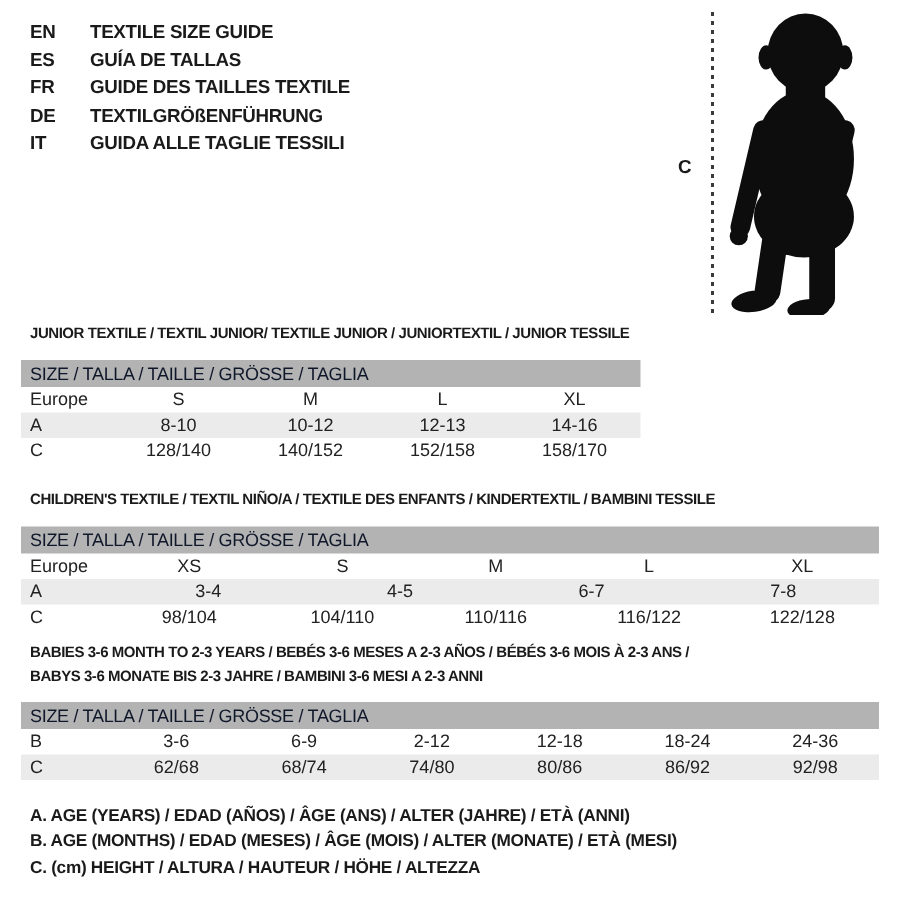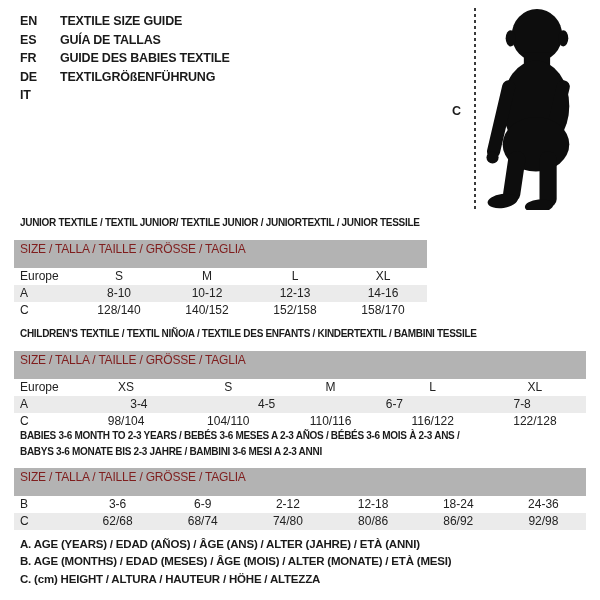--- a/index.html
+++ b/index.html
@@ -27,21 +27,21 @@
   .measure-label{position:absolute;left:12px;top:98px;font-size:12.5px;font-weight:700;}
   .baby-svg{position:absolute;left:42px;top:2px;}
 
   
   .sec{position:absolute;left:14px;width:572px;}
   .sec-title{
     margin:0 0 0 6px;font-size:10px;font-weight:700;letter-spacing:-0.3px;line-height:16px;
   }
   .tbl{margin-top:9px;font-size:12px;}
   .tbl-head{
-    height:28px;line-height:18px;background:#b3b3b3;color:#7f1d1d;
+    height:18px;line-height:18px;background:#b3b3b3;color:#0f172a;
     padding-left:6px;font-size:12px;letter-spacing:-0.2px;
   }
   .tbl-row{display:flex;height:17px;line-height:17px;color:#222;}
   .tbl-row.alt{background:#ebebeb;}
   .c0{width:55px;padding-left:6px;text-align:left;flex:none;}
   .c{flex:1;text-align:center;}
 
   
   .footnotes{position:absolute;left:20px;top:536px;}
   .footnote{font-size:11.5px;font-weight:700;letter-spacing:-0.2px;line-height:17.3px;}
@@ -55,28 +55,29 @@
     <div class="lang-row">
       <span class="lang-code">EN</span>
       <span class="lang-title">TEXTILE SIZE GUIDE</span>
     </div>
     <div class="lang-row">
       <span class="lang-code">ES</span>
       <span class="lang-title">GUÍA DE TALLAS</span>
     </div>
     <div class="lang-row">
       <span class="lang-code">FR</span>
-      <span class="lang-title">GUIDE DES BABIES TEXTILE</span>
+      <span class="lang-title">GUIDE DES TAILLES TEXTILE</span>
     </div>
     <div class="lang-row">
       <span class="lang-code">DE</span>
       <span class="lang-title">TEXTILGRÖßENFÜHRUNG</span>
     </div>
     <div class="lang-row">
       <span class="lang-code">IT</span>
+      <span class="lang-title">GUIDA ALLE TAGLIE TESSILI</span>
     </div>
   </div>
 
   <div class="figure">
     <span class="measure-label">C</span>
     <div class="dash-line"></div>
     <svg class="baby-svg" width="114" height="202" viewBox="0 0 110 200" fill="#0d0d0d" stroke="none">
       <ellipse cx="53" cy="27" rx="25" ry="26"></ellipse>
       <ellipse cx="27" cy="30" rx="5" ry="8"></ellipse>
       <ellipse cx="79" cy="30" rx="5" ry="8"></ellipse>

